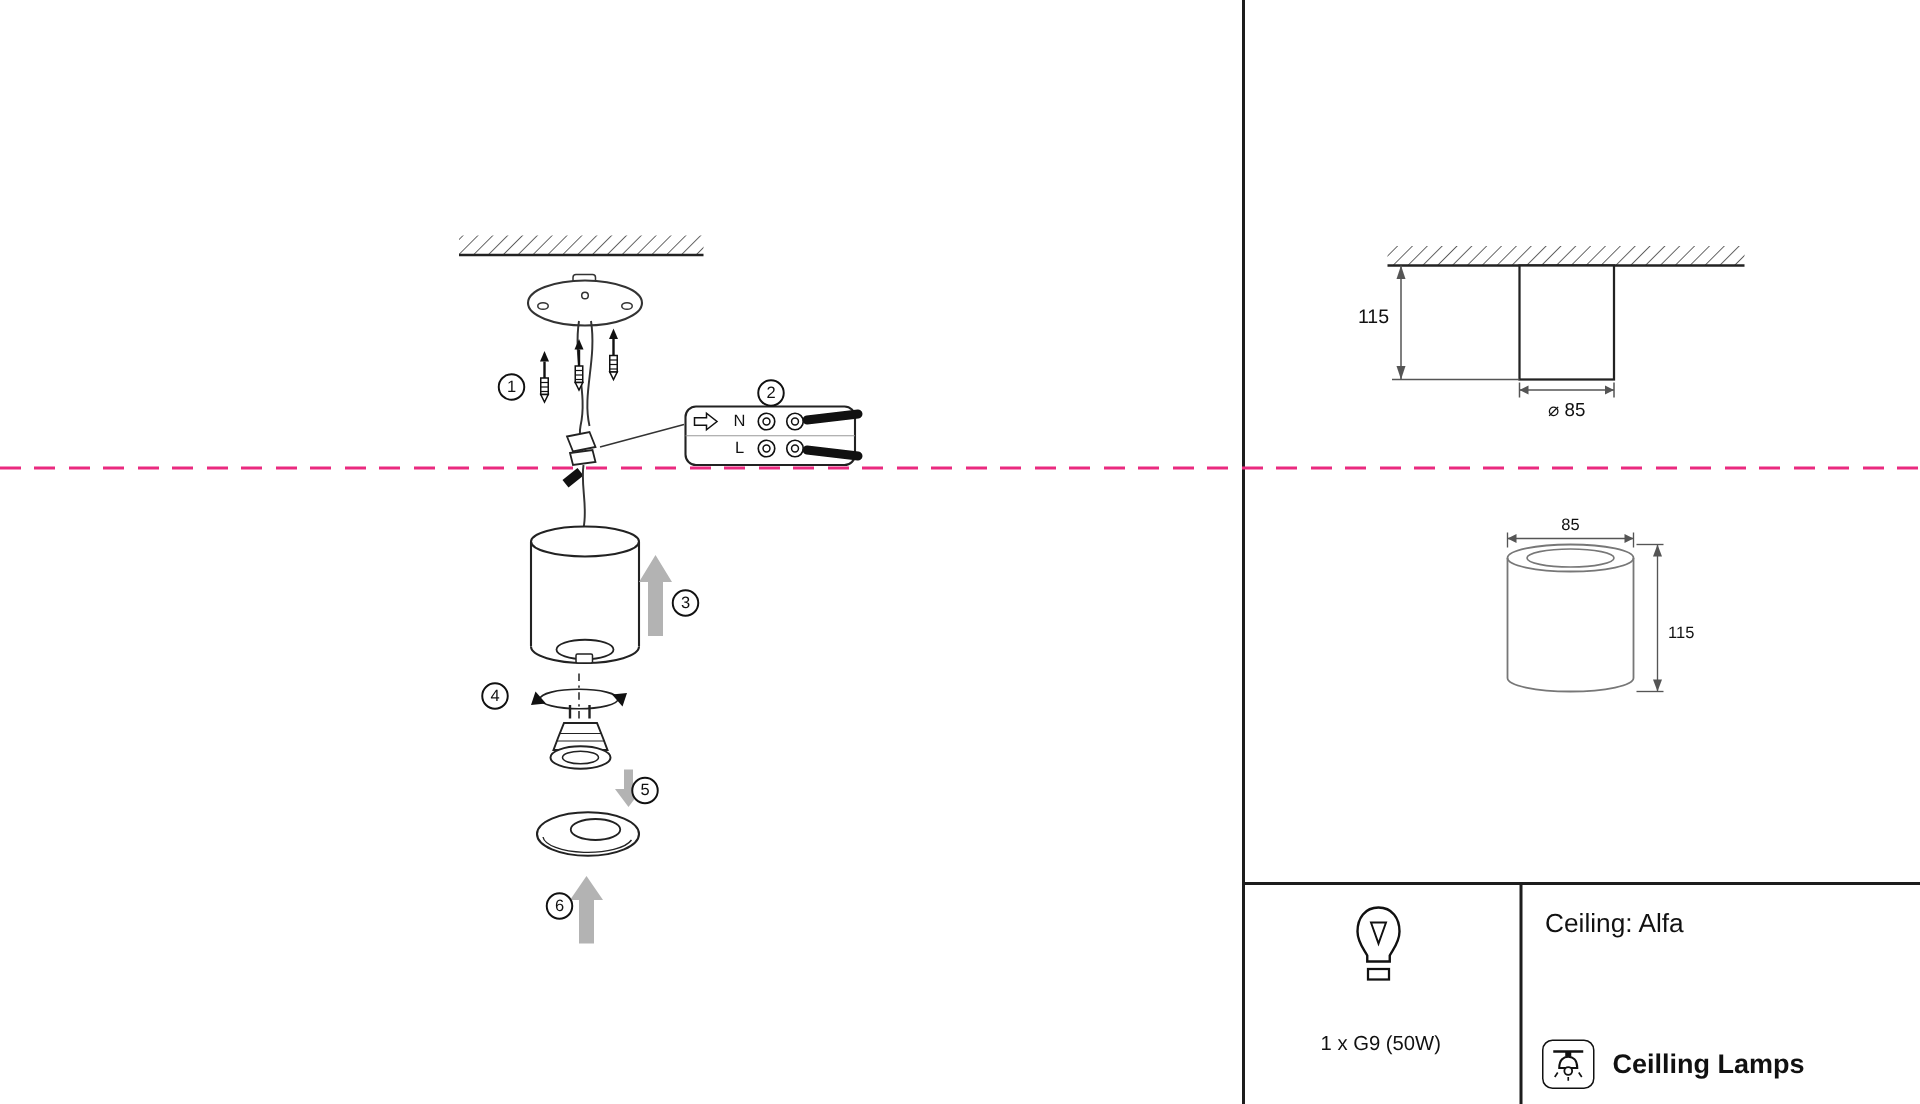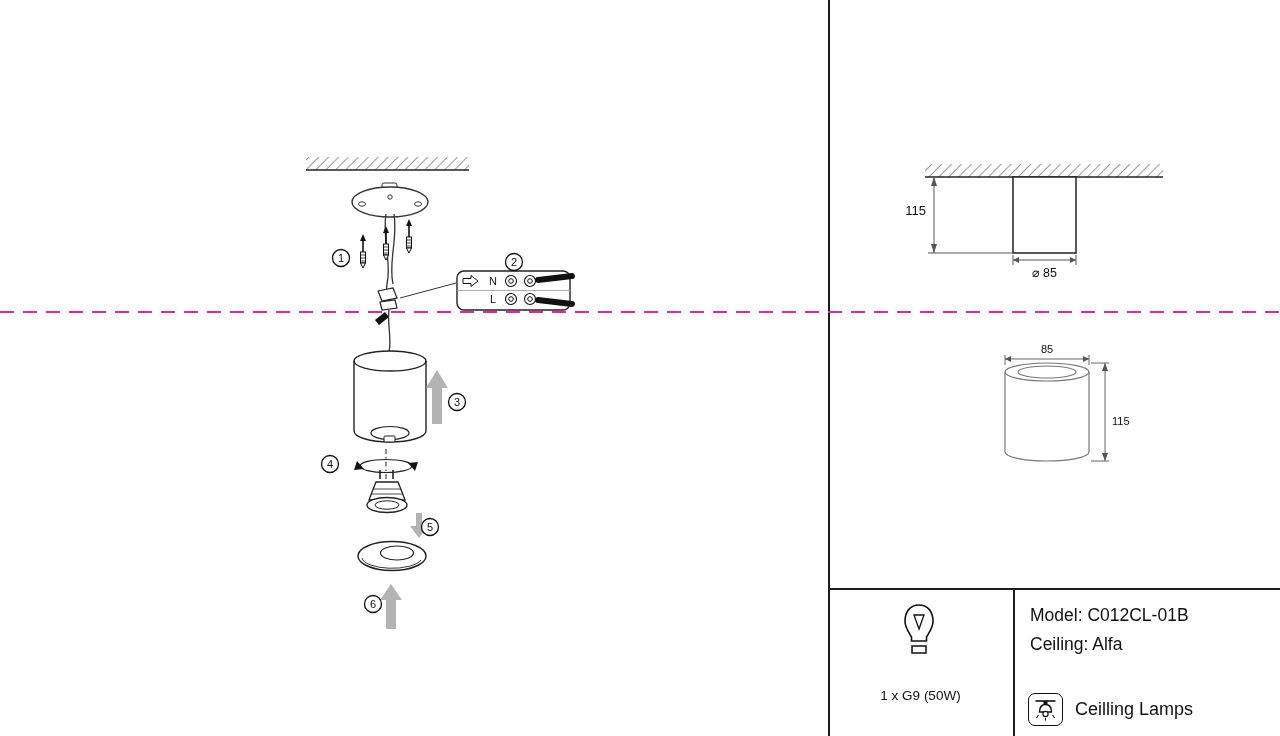--- a/index.html
+++ b/index.html
@@ -5,21 +5,21 @@
   html,body{margin:0;padding:0;background:#fff;font-family:"Liberation Sans",sans-serif;color:#111;}
   #stage{position:relative;width:1280px;height:736px;background:#fff;overflow:hidden;}
   svg{font-family:inherit;display:block;}
   .abs{position:absolute;}
   .vline{position:absolute;background:#1d1d1d;}
   .hline{position:absolute;background:#1d1d1d;}
   #dashed-line{position:absolute;left:0;top:311px;width:1280px;height:2px;
     background:repeating-linear-gradient(90deg,#ea2a7f 0,#ea2a7f 14px,transparent 14px,transparent 23px);}
   .spec-text{position:absolute;left:1030px;top:601px;font-size:17.5px;line-height:28.5px;color:#111;}
   .bulb-label{position:absolute;left:828px;top:688px;width:185px;text-align:center;font-size:13.5px;color:#111;}
-  .category-row{position:absolute;left:1028px;top:693px;display:flex;align-items:center;gap:12px;}
+  .category-row{position:absolute;left:1028px;top:693px;display:flex;align-items:center;gap:12px;font-weight:bold;}
   .category-box{width:35px;height:33px;border:1.6px solid #111;border-radius:7px;display:flex;align-items:center;justify-content:center;box-sizing:border-box;}
   .category-label{font-size:18px;color:#111;}
   text{fill:#111;}
 </style>
 </head>
 <body>
 
 <div id="stage">
 
   <svg class="abs" style="left:0;top:0" width="828" height="736" viewBox="0 0 828 736">
@@ -229,21 +229,20 @@
   <div id="dashed-line"></div>
 
   <svg class="abs" style="left:899px;top:601px" width="40" height="72" viewBox="0 0 40 72">
     <path d="M20,4 C29,4 34,11 34,20 C34,27 30,31.5 27.5,36 L27.5,40 L12.5,40 L12.5,36 C10,31.5 6,27 6,20 C6,11 11,4 20,4 Z" fill="#fff" stroke="#111" stroke-width="1.6"></path>
     <path d="M15,14 L25,14 L20,28 Z" fill="none" stroke="#111" stroke-width="1.3"></path>
     <rect x="13" y="45" width="14" height="7" fill="#fff" stroke="#111" stroke-width="1.5"></rect>
   </svg>
   <div class="bulb-label">1 x G9 (50W)</div>
 
   <div class="spec-text">
-    <div>Model: C012CL-01B</div>
     <div>Ceiling: Alfa</div>
   </div>
 
   <div class="category-row">
     <div class="category-box">
       <svg width="25" height="24" viewBox="0 0 25 24">
         <line x1="2.5" y1="3" x2="22.5" y2="3" stroke="#111" stroke-width="1.6"></line>
         <rect x="10.5" y="3" width="4" height="3.5" fill="#111"></rect>
         <path d="M6.5,14 C6.5,8.5 9.5,6.5 12.5,6.5 C15.5,6.5 18.5,8.5 18.5,14 Z" fill="#fff" stroke="#111" stroke-width="1.4"></path>
         <circle cx="12.5" cy="16" r="2.6" fill="#fff" stroke="#111" stroke-width="1.2"></circle>

